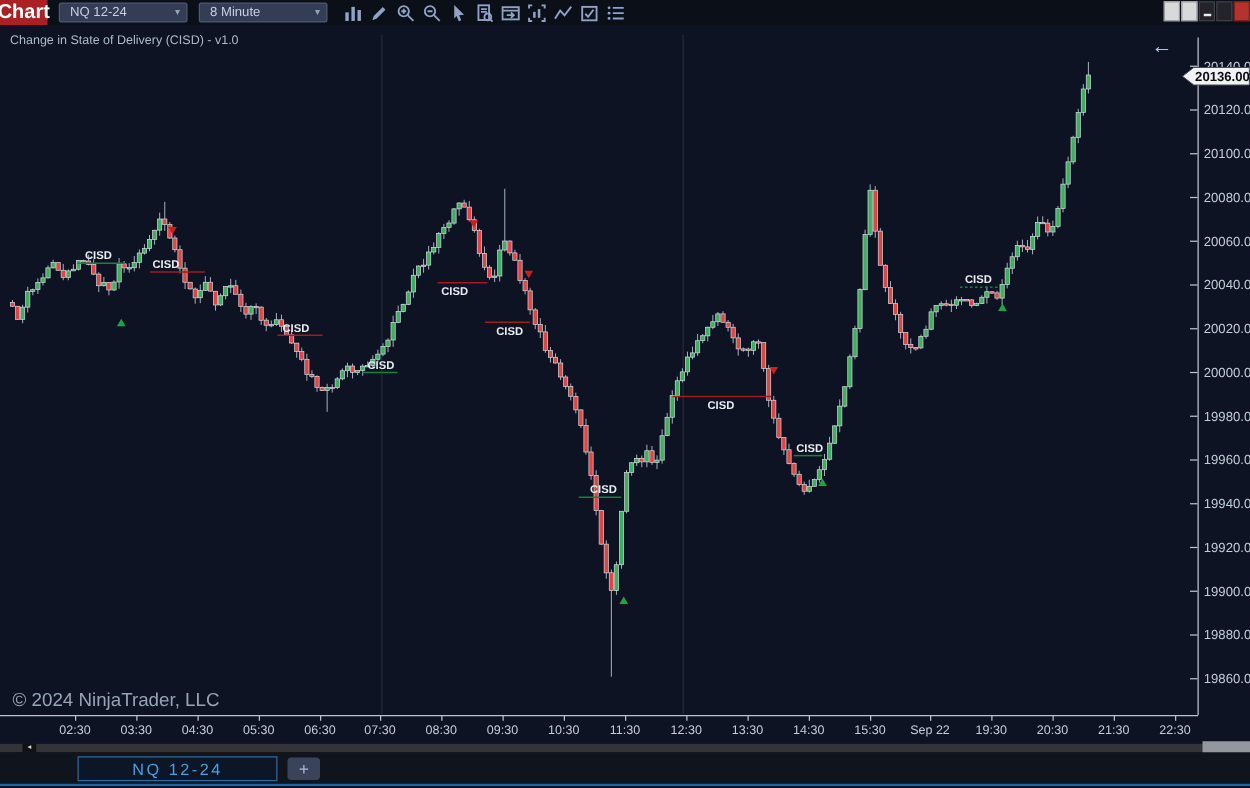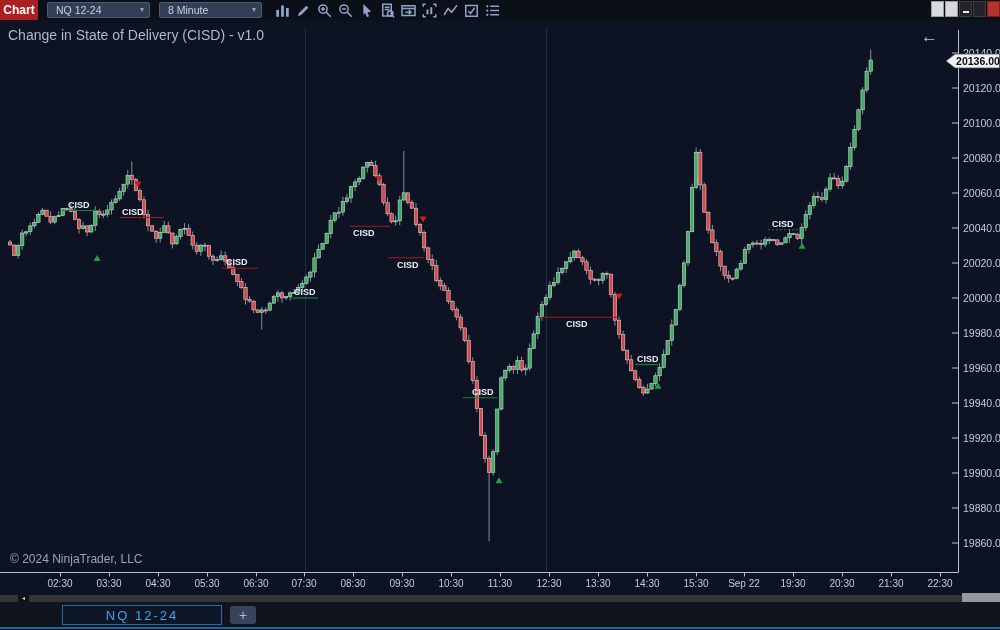--- a/index.html
+++ b/index.html
@@ -1,39 +1,39 @@
 <!DOCTYPE html>
 <html><head>
 <meta charset="utf-8">
 <style>
   html,body{margin:0;padding:0}
   body{width:1000px;height:630px;background:#000;position:relative;overflow:hidden;
        font-family:"Liberation Sans",sans-serif;-webkit-font-smoothing:antialiased}
   
   .toolbar{position:absolute;top:0;left:0;width:1000px;height:20px;background:#0b0f18;
            display:flex;align-items:center;z-index:5}
-  .chart-menu{width:38px;height:20px;background:#ab2023;color:#fff;font-size:12px;font-weight:bold;
+  .chart-menu{width:38px;height:20px;background:#ab2023;color:#fff;font-size:16px;font-weight:bold;
               display:flex;align-items:center;justify-content:center;cursor:default}
   .dd{width:88px;height:14px;margin-left:9px;background:#333e54;border:1px solid #4d5a75;border-radius:2px;
       color:#c5d0e4;font-size:10.5px;display:flex;align-items:center;justify-content:space-between;
       padding:0 5px 0 8px;line-height:14px}
   .dd .chev{color:#93a3c2;font-size:8px}
   .icons{display:flex;gap:5px;margin-left:12px;align-items:center}
   .icon{width:16px;height:17px;display:flex;align-items:center;justify-content:center}
   .winbtns{position:absolute;right:0;top:1px;display:flex;gap:1px}
   .wbtn{width:13px;height:16px;box-sizing:border-box;position:relative}
   .wb-light{background:#d8d9da;border:1px solid #9a9da1}
   .wb-dark{background:#232329;border:1px solid #3c4046}
   .wb-red{background:#b4332e;border:1px solid #7c201d}
   .wb-dash{position:absolute;left:3px;bottom:3px;width:6px;height:2px;background:#ececec}
   
   .chart-bg{position:absolute;top:20px;left:0;width:1000px;height:575px;background:#0d1322;z-index:0}
   #plot{position:absolute;top:0;left:0;z-index:1}
-  .ind-label{position:absolute;top:27px;left:8px;color:#aeb9cb;font-size:14px;z-index:2}
-  .copyright{position:absolute;top:552px;left:10px;color:#98a4b6;font-size:12px;z-index:2}
+  .ind-label{position:absolute;top:27px;left:8px;color:#aeb9cb;font-size:10px;z-index:2}
+  .copyright{position:absolute;top:552px;left:10px;color:#98a4b6;font-size:15px;z-index:2}
   .back-arrow{position:absolute;top:28px;left:921px;color:#b9c7dd;font-size:17px;line-height:17px;z-index:2;cursor:default}
   
   .scroll-row{position:absolute;top:595px;left:0;width:1000px;height:7px;background:#333338;z-index:4}
   .scroll-left{position:absolute;left:18px;top:0;width:11px;height:7px;background:#121214;color:#d5d5d5;
                font-size:6px;line-height:7px;text-align:center}
   .scroll-grip{position:absolute;right:0;top:-2px;width:38px;height:9px;background:#94989e}
   .tabbar{position:absolute;top:602px;left:0;width:1000px;height:25px;background:#10141d;z-index:4}
   .tab{position:absolute;left:62px;top:3px;width:160px;height:20px;border:1px solid #2a6aa0;background:#0d1626;
        color:#45a0e6;font-size:13px;letter-spacing:2px;display:flex;align-items:center;justify-content:center;box-sizing:border-box}
   .tab-add{position:absolute;left:230px;top:4px;width:26px;height:18px;background:#39435a;border-radius:3px;

